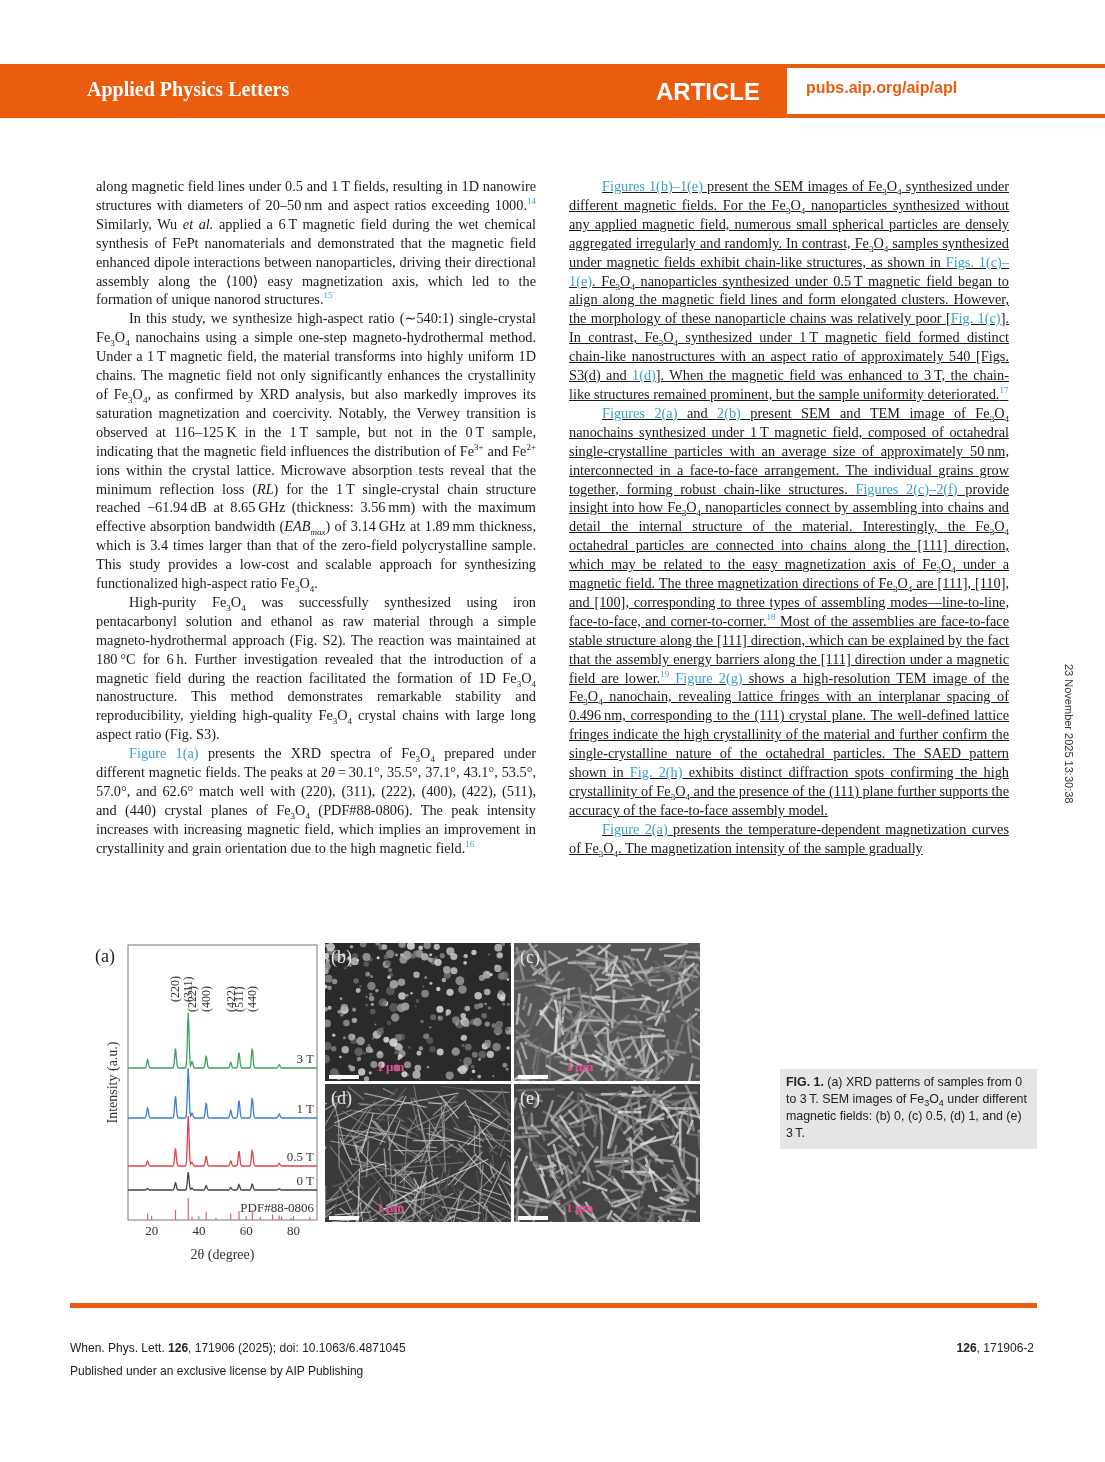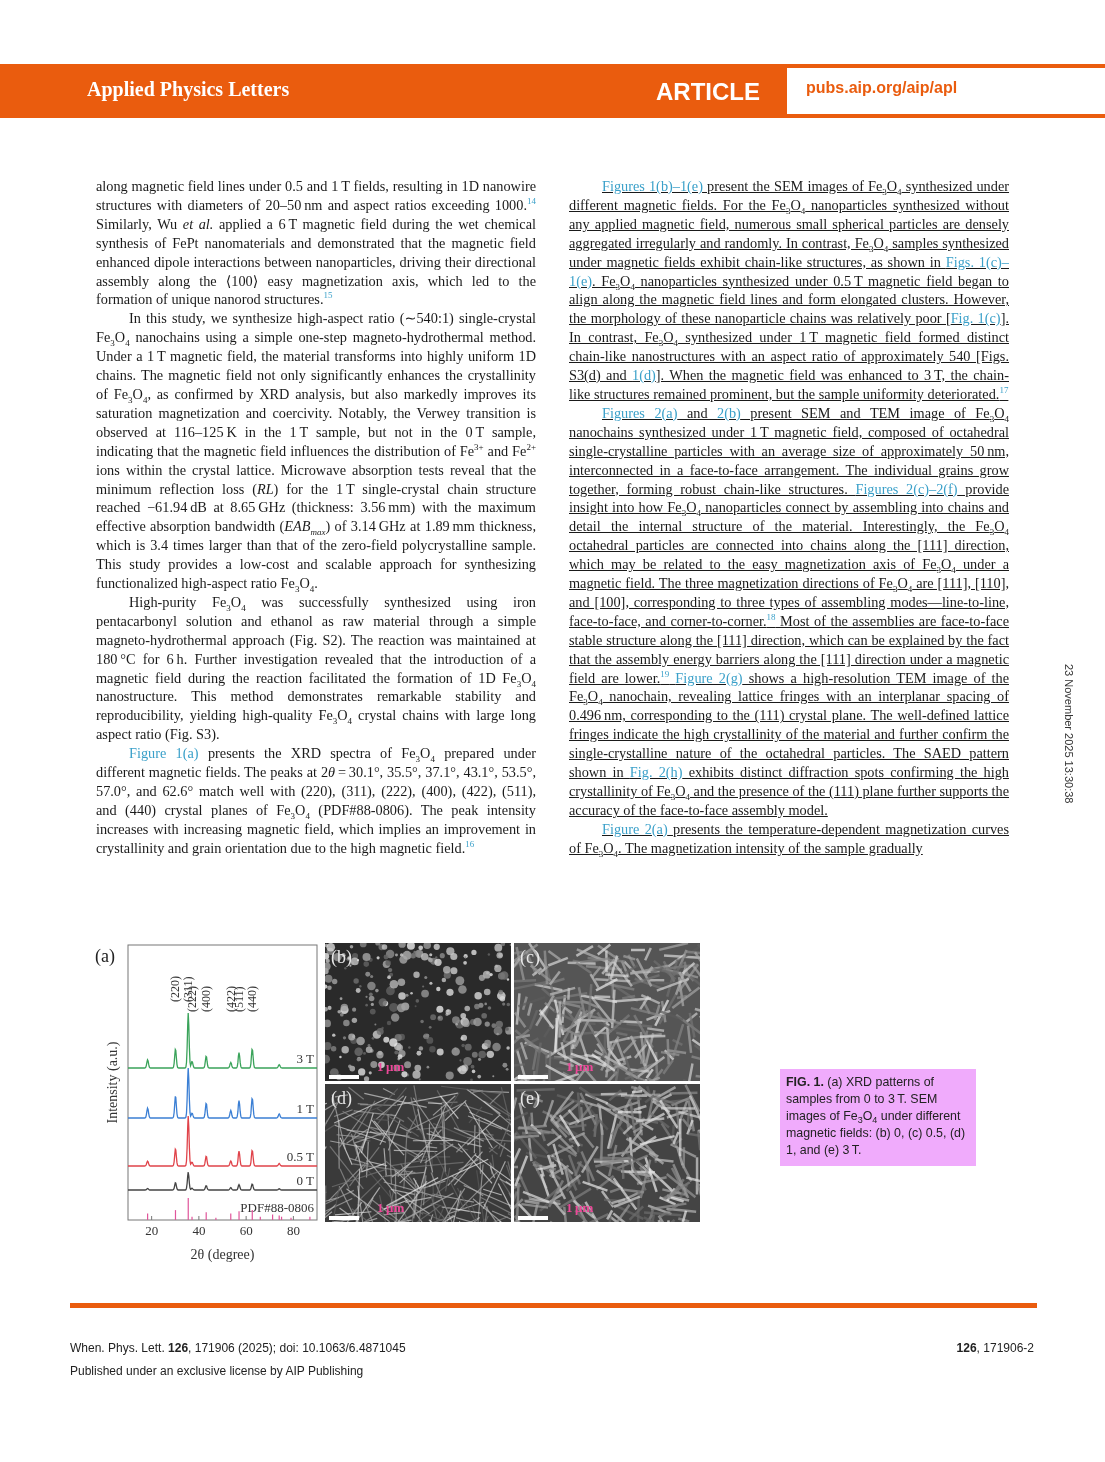--- a/index.html
+++ b/index.html
@@ -22,21 +22,21 @@
   .side-stamp { position:absolute; left:1075px; top:664px; transform-origin:0 0; transform:translate(0,0) rotate(90deg); font-family:"Liberation Sans", sans-serif; font-size:11px; color:#333; white-space:nowrap; }
 
   .figure-area { position:absolute; left:95px; top:940px; }
   .xrd-svg { position:absolute; left:0; top:0; }
   .sem-grid { position:absolute; left:230px; top:3px; width:375px; height:280px; background:#fff; }
   .sem-panel { position:absolute; width:186px; height:138px; overflow:hidden; }
   .sem-label { position:absolute; left:6px; top:4px; font-size:18px; color:#e8e8e8; }
   .sem-scale { position:absolute; left:4px; bottom:6px; font-size:13px; color:#ec4899; font-weight:bold;margin-left:48px; }
   .sem-bar { position:absolute; left:4px; bottom:2px; width:30px; height:4px; background:#fff; }
 
-  .caption { position:absolute; left:780px; top:1069px; width:196px; background:#f0abfc; padding:5px 6px 7px 6px; box-sizing:border-box; font-family:"Liberation Sans", sans-serif; font-size:12.4px; line-height:17px; color:#222; }
+  .caption { position:absolute; left:780px; top:1069px; width:257px; background:#e5e5e5; padding:5px 6px 7px 6px; box-sizing:border-box; font-family:"Liberation Sans", sans-serif; font-size:12.4px; line-height:17px; color:#222; }
   .caption b { font-weight:bold; }
 
   .footer-rule { position:absolute; left:70px; top:1303px; width:967px; height:5px; background:#ea5c0e; }
   .footer-cite { position:absolute; left:70px; top:1341px; font-family:"Liberation Sans", sans-serif; font-size:12px; color:#222; }
   .footer-license { position:absolute; left:70px; top:1364px; font-family:"Liberation Sans", sans-serif; font-size:12px; color:#222; }
   .footer-page { position:absolute; right:71px; top:1341px; font-family:Liberation Sans, sans-serif; font-size:12px; color:#222; }
 </style>
 </head>
 <body>
 

